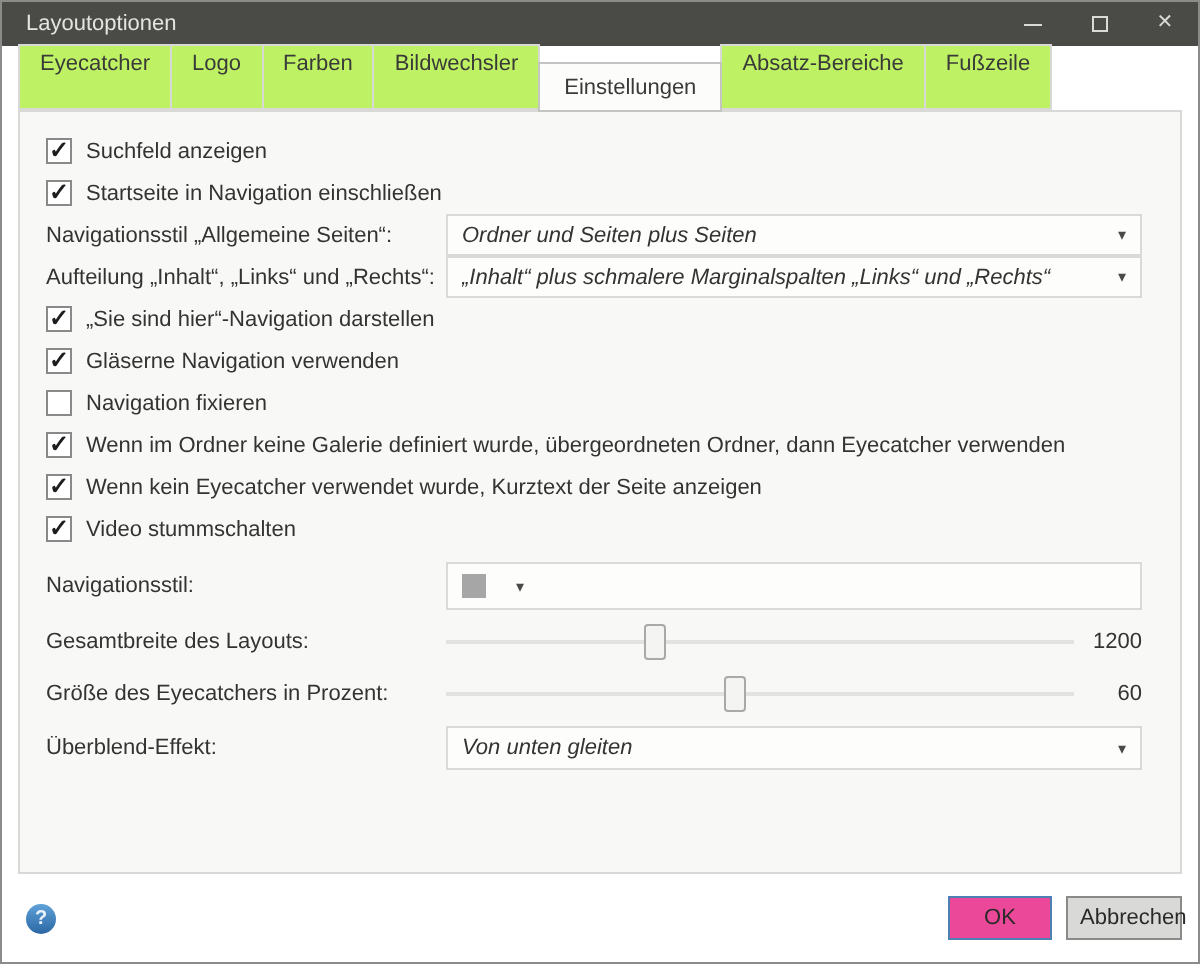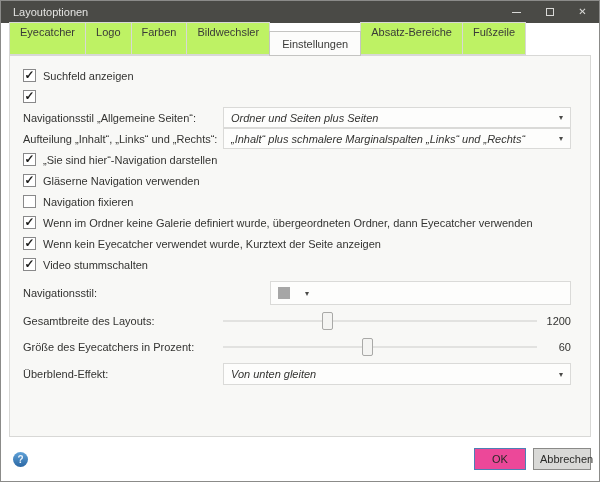--- a/index.html
+++ b/index.html
@@ -43,21 +43,21 @@
   }
   .cb .mark { font-size:12px; font-weight:bold; line-height:1; color:#1c1c1a; margin-top:-2px; }
   .cb[data-checked="false"] .mark { visibility:hidden; }
   
   .select {
     flex:1; height:21px; box-sizing:border-box; background:#fdfdfc; border:1px solid #dadad8;
     display:flex; align-items:center; padding:0 7px; cursor:default; min-width:0;
   }
   .select-value { flex:1; overflow:hidden; text-overflow:ellipsis;font-style:italic; }
   .select-arrow { color:#4a4a48; font-size:8px; flex:none; margin-left:6px; }
-  .navstyle-row { margin-top:6px; height:24px;gap:47px; }
+  .navstyle-row { margin-top:6px; height:24px; }
   .navstyle-row .select { height:24px; }
   .swatch { width:12px; height:12px; background:#a6a6a6; margin-right:9px; flex:none; }
   
   .slider-row { height:20px; margin-top:6px; }
   .slider { position:relative; flex:1; height:20px; margin-right:6px; cursor:default; }
   .track { position:absolute; left:0; right:0; top:9px; height:2px; background:#e2e2e0; }
   .thumb {
     position:absolute; top:1px; width:11px; height:18px; margin-left:-5px; box-sizing:border-box;
     background:#f4f4f2; border:1px solid #a9a9a7; border-radius:2px;
   }
@@ -117,20 +117,21 @@
     <div class="row">
       <span class="cb" data-checked="true">
           <span class="mark">✓</span>
         </span>
       <span>Suchfeld anzeigen</span>
     </div>
     <div class="row">
       <span class="cb" data-checked="true">
           <span class="mark">✓</span>
         </span>
+      <span>Startseite in Navigation einschließen</span>
     </div>
 
     <div class="row">
       <span class="field-label">Navigationsstil „Allgemeine Seiten“:</span>
       <div class="select">
         <span class="select-value">Ordner und Seiten plus Seiten</span>
         <span class="select-arrow">▾</span>
       </div>
     </div>
     <div class="row">

